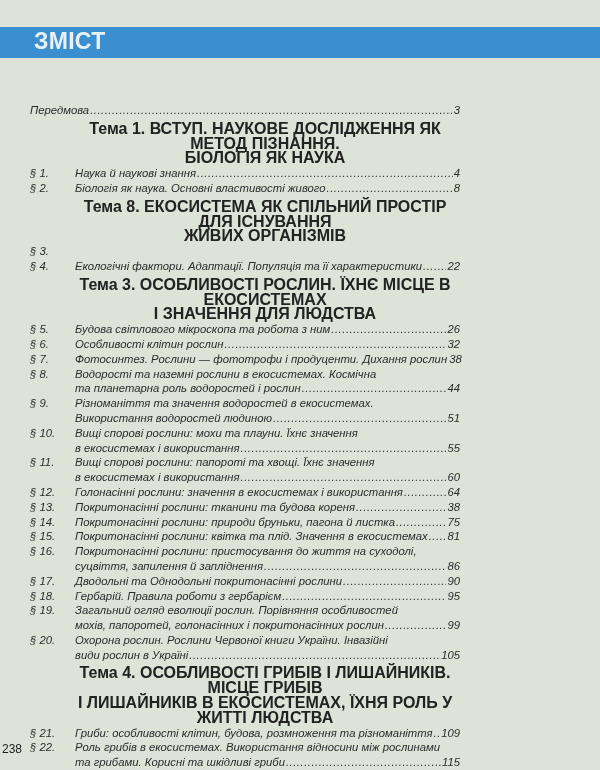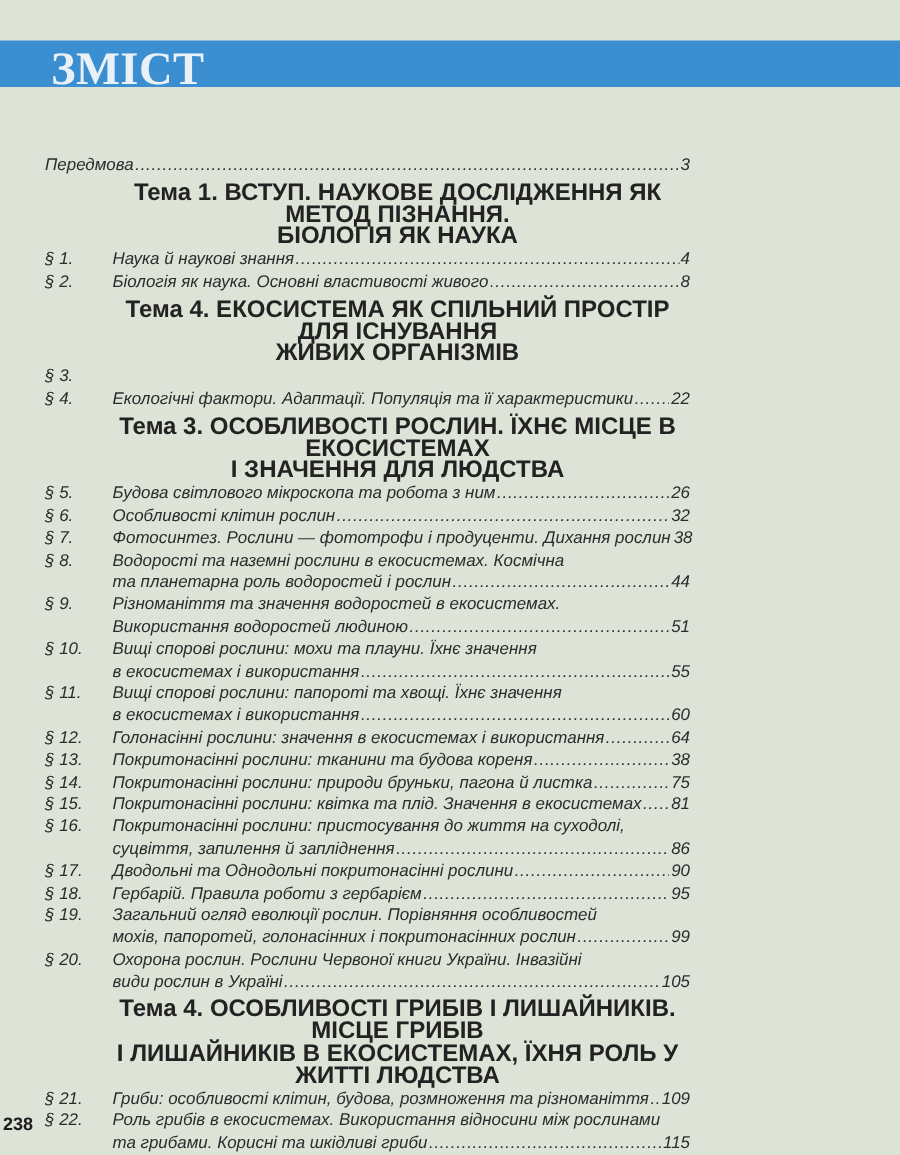--- a/index.html
+++ b/index.html
@@ -9,22 +9,22 @@
     font-family: "Liberation Sans", sans-serif;
     color: #2a2c2e;
     position: relative;
   }
   .band {
     position: absolute; left: 0; top: 27px; width: 600px; height: 31px;
     background: #3b8fd0;
   }
   .band .title {
     position: absolute; left: 34px; top: 1px;
-    font-family: Liberation Serif, serif; font-weight: bold;
-    font-size: 31px; color: #e9f1f7; letter-spacing: 0.3px;
+    font-family: Liberation Sans, sans-serif; font-weight: bold;
+    font-size: 23px; color: #e9f1f7; letter-spacing: 0.3px;
   }
   .toc {
     position: absolute; left: 30px; top: 103px; width: 430px;
     font-size: 11.3px; line-height: 14.8px;
   }
   .row { display: flex; align-items: baseline; position: relative; font-style: italic; }
   .row .num { width: 45px; flex: none; }
   .row .body { flex: 1; min-width: 0; }
   .row .line { display: flex; align-items: baseline; }
   .row .txt { white-space: nowrap; }
@@ -34,21 +34,21 @@
   }
   .row .dots::before { content: "........................................................................................................................................................................................................................"; }
   .row .pg { white-space: nowrap; }
   .intro .body { margin-left: 0; }
   .topic {
     text-align: center; font-weight: bold; font-size: 16px;
     line-height: 14.8px; margin: 4px 0 0 0; padding-left: 40px; color: #222;
   }
   .pagenum {
     position: absolute; left: 2px; top: 742px;
-    font-weight: bold; font-size: 12px; color: #1d1d1d;
+    font-weight: normal; font-size: 12px; color: #1d1d1d;
   }
 </style>
 </head>
 <body>
 
 <div class="band">
   <span class="title">ЗМІСТ</span>
 </div>
 
 <div class="toc" id="toc">
@@ -79,21 +79,21 @@
       <span class="num">§ 2.</span>
       <div class="body">
         <div class="line">
           <span class="txt">Біологія як наука. Основні властивості живого</span>
           <span class="dots"></span>
           <span class="pg">8</span>
         </div>
       </div>
     </div>
     <div class="topic">
-      <div>Тема 4. ЕКОСИСТЕМА ЯК СПІЛЬНИЙ ПРОСТІР ДЛЯ ІСНУВАННЯ</div>
+      <div>Тема 8. ЕКОСИСТЕМА ЯК СПІЛЬНИЙ ПРОСТІР ДЛЯ ІСНУВАННЯ</div>
       <div>ЖИВИХ ОРГАНІЗМІВ</div>
     </div>
     <div class="row">
       <span class="num">§ 3.</span>
     </div>
     <div class="row">
       <span class="num">§ 4.</span>
       <div class="body">
         <div class="line">
           <span class="txt">Екологічні фактори. Адаптації. Популяція та її характеристики</span>

